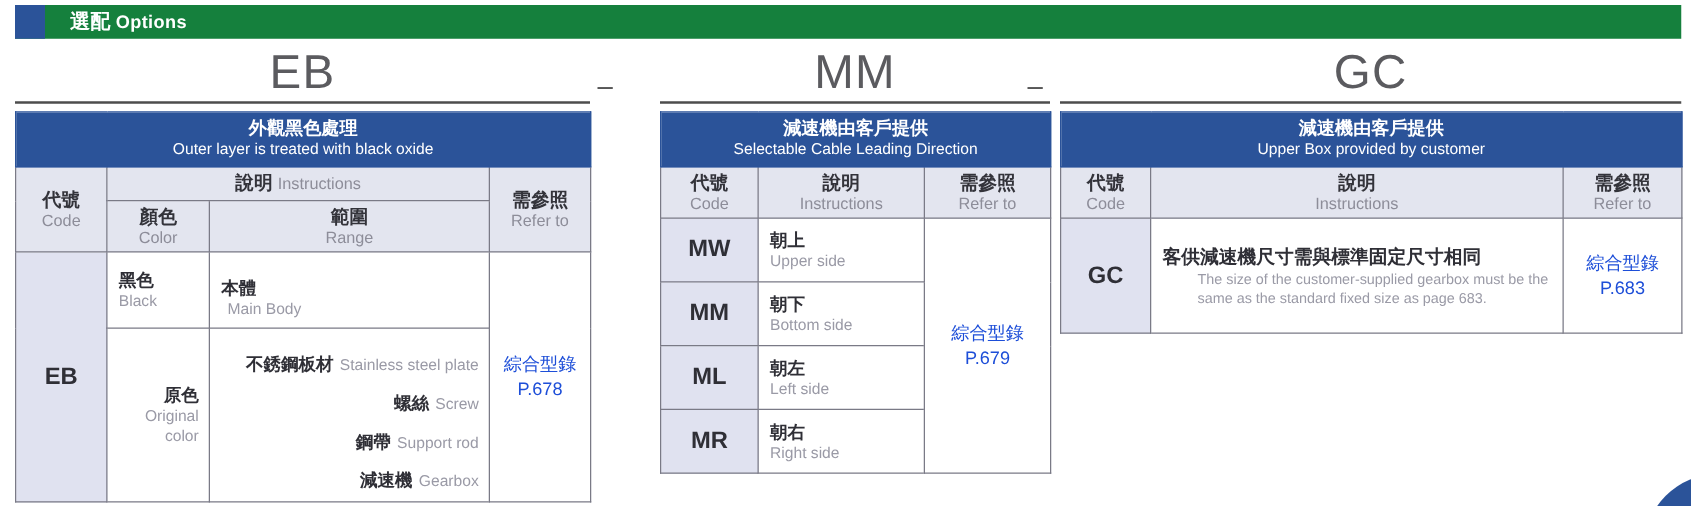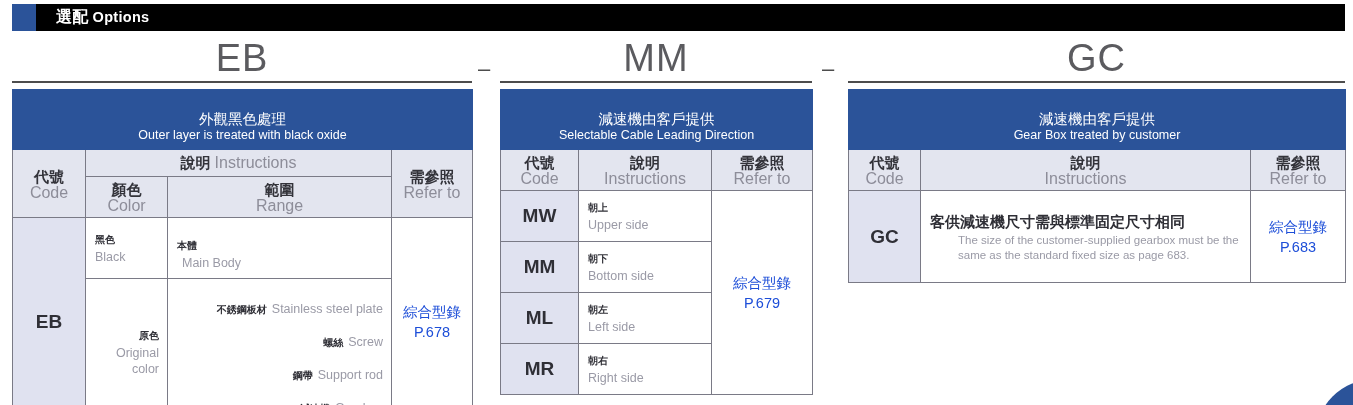--- a/index.html
+++ b/index.html
@@ -16,21 +16,21 @@
     color: #3b3b3b;
   }
 
   
   .banner {
     position: absolute;
     left: 12px;
     top: 4px;
     width: 1333px;
     height: 27px;
-    background: #000000;
+    background: #15803d;
     display: flex;
     align-items: center;
   }
   .banner-block {
     width: 24px;
     height: 27px;
     background: #2b5399;
     flex: 0 0 auto;
   }
   .banner-text {
@@ -89,23 +89,22 @@
   .hdr-blue {
     background: #2b5399;
     color: #ffffff;
     text-align: center;
     padding: 5px 2px 6px 2px !important;
     border-color: #2b5399 !important;
   }
   .hdr-blue .zh {
     display: block;
     font-size: 14.5px;
-    font-weight: normal;
+    font-weight: bold;
     line-height: 17px;
-    margin-top: 16px;
   }
   .hdr-blue .en {
     display: block;
     font-size: 12.5px;
     line-height: 15px;
     font-weight: normal;
   }
   .hdr-sub {
     background: #e3e5ef;
     text-align: center;
@@ -113,21 +112,21 @@
   }
   .hdr-sub .zh {
     display: block;
     font-size: 15px;
     font-weight: bold;
     color: #33333a;
     line-height: 18px;
   }
   .hdr-sub .en {
     display: block;
-    font-size: 16px;
+    font-size: 13px;
     color: #8d8d99;
     line-height: 14px;
   }
   .hdr-sub.inline .zh,
   .hdr-sub.inline .en {
     display: inline;
   }
   .hdr-sub.inline .en { margin-left: 4px; }
 
   .code-cell {
@@ -146,21 +145,21 @@
   }
   .refer-cell .zh { display: block; font-weight: normal; }
   .refer-cell .pg { display: block; }
 
   .body-cell {
     background: #ffffff;
     padding: 7px 8px 7px 9px !important;
     vertical-align: middle;
   }
   .body-cell .zh {
-    font-size: 10px;
+    font-size: 14px;
     font-weight: bold;
     color: #2f2f36;
     line-height: 18px;
   }
   .body-cell .en {
     font-size: 12.5px;
     color: #9a9aa6;
     line-height: 16px;
   }
   .stack .zh { display: block; }
@@ -291,21 +290,21 @@
             <span class="zh">減速機</span><span class="en">Gearbox</span>
           </div>
         </td>
       </tr>
     </tbody>
   </table>
 </div>
 
 <div class="dash" style="left:478px;">–</div>
 
-<div class="group" style="left:500px; width:312px;">
+<div class="group" style="left:528px; width:312px;">
   <div class="group-title">MM</div>
   <div class="group-rule"></div>
 
   <table class="spec" style="width:312px;">
     <colgroup>
       <col style="width:78px;">
       <col style="width:133px;">
       <col style="width:101px;">
     </colgroup>
     <tbody>
@@ -375,21 +374,21 @@
   <table class="spec" style="width:497px;">
     <colgroup>
       <col style="width:72px;">
       <col style="width:330px;">
       <col style="width:95px;">
     </colgroup>
     <tbody>
       <tr>
         <td class="hdr-blue" colspan="3">
           <span class="zh">減速機由客戶提供</span>
-          <span class="en">Gear Box treated by customer</span>
+          <span class="en">Upper Box provided by customer</span>
         </td>
       </tr>
       <tr>
         <td class="hdr-sub">
           <span class="zh">代號</span>
           <span class="en">Code</span>
         </td>
         <td class="hdr-sub">
           <span class="zh">說明</span>
           <span class="en">Instructions</span>

